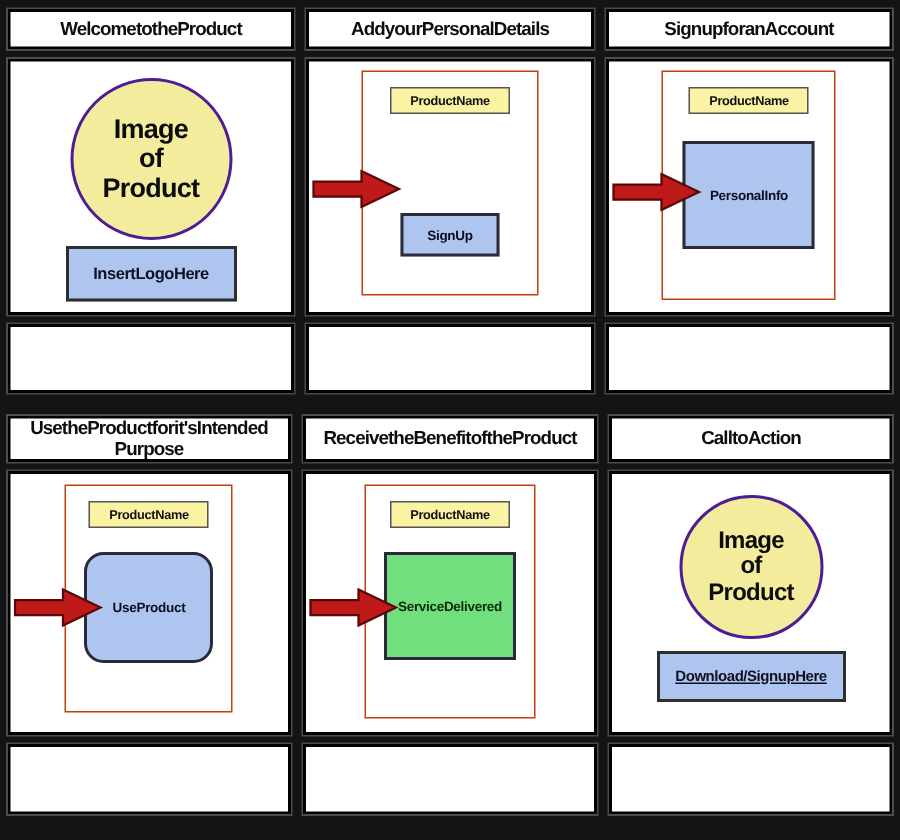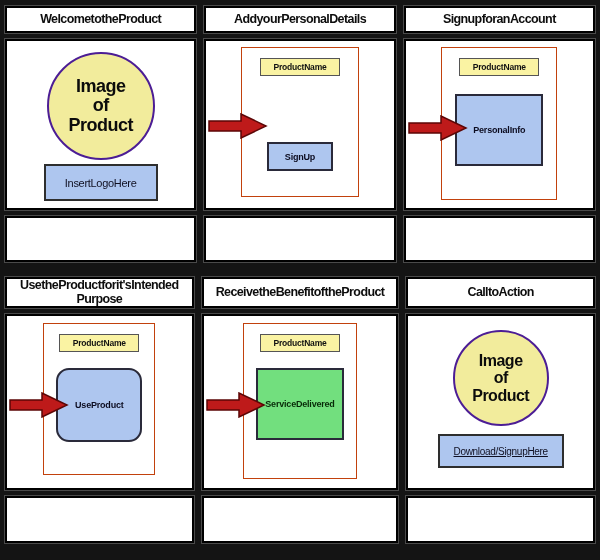--- a/index.html
+++ b/index.html
@@ -37,21 +37,21 @@
     display:flex;align-items:center;justify-content:center;text-align:center;
     font-weight:bold;color:#0c0c0c;white-space:pre-line;line-height:1.08;
     letter-spacing:-0.5px;
   }
   .circle.big{width:104px;height:104px;top:11px;font-size:18px;}
   .circle.small{width:92px;height:92px;top:14px;font-size:16px;}
   .cta-btn{
     position:absolute;left:50%;transform:translateX(-50%);
     background:#AEC6EF;border:2px solid #2e2e2e;
     display:flex;align-items:center;justify-content:center;text-align:center;
-    font-weight:normal;color:#101022;box-sizing:border-box;
+    font-weight:bold;color:#101022;box-sizing:border-box;
   }
   .logo-btn{bottom:7px;width:114px;height:37px;font-size:11px;letter-spacing:-0.3px;}
   .dl-btn{bottom:20px;width:126px;height:34px;font-size:10px;letter-spacing:-0.3px;}
   .dl-btn .lbl{text-decoration:underline;}
   .page{
     position:absolute;left:50%;transform:translateX(-50%);
     background:#fff;border:1px solid #c2410c;box-sizing:border-box;
   }
   .page .banner{
     position:absolute;top:10px;left:50%;transform:translateX(-50%);

